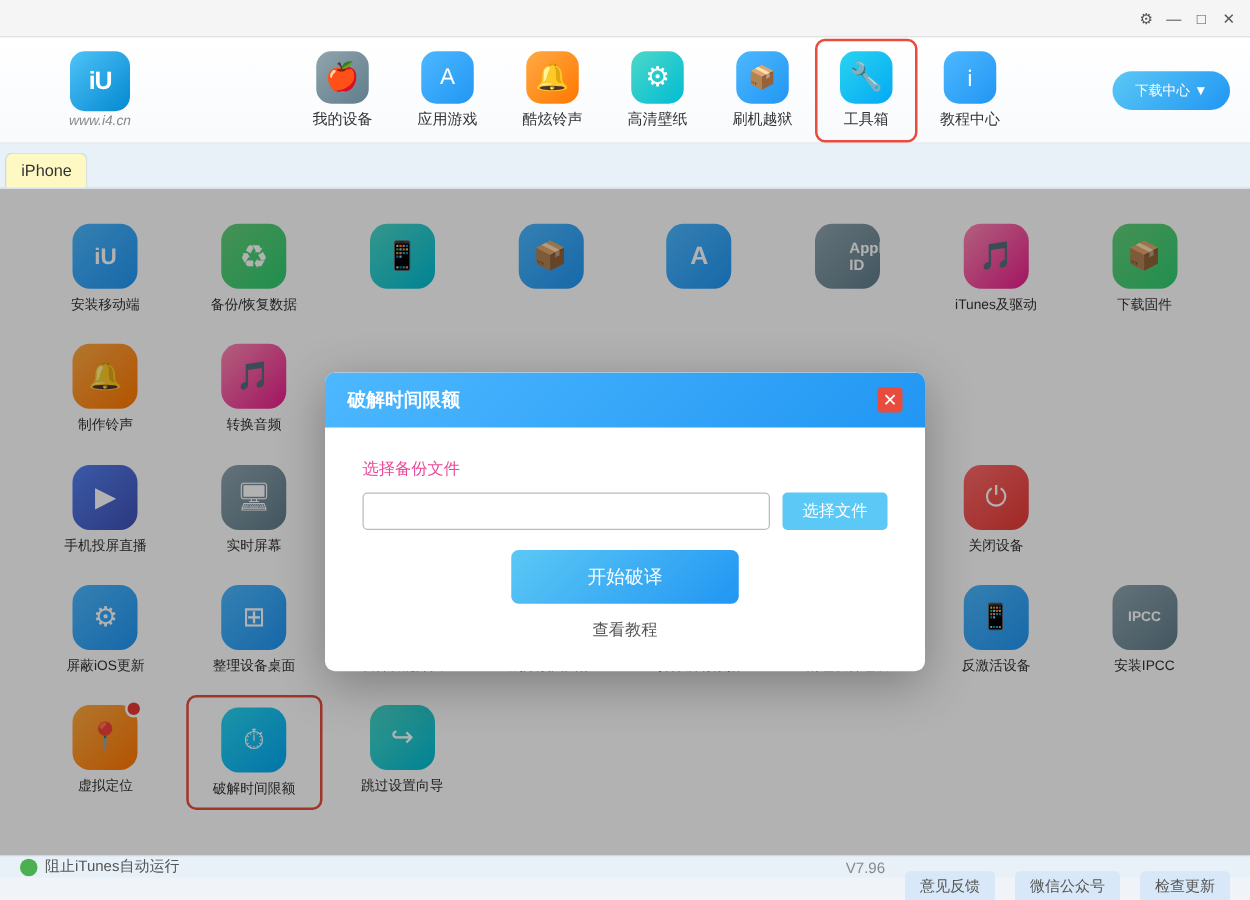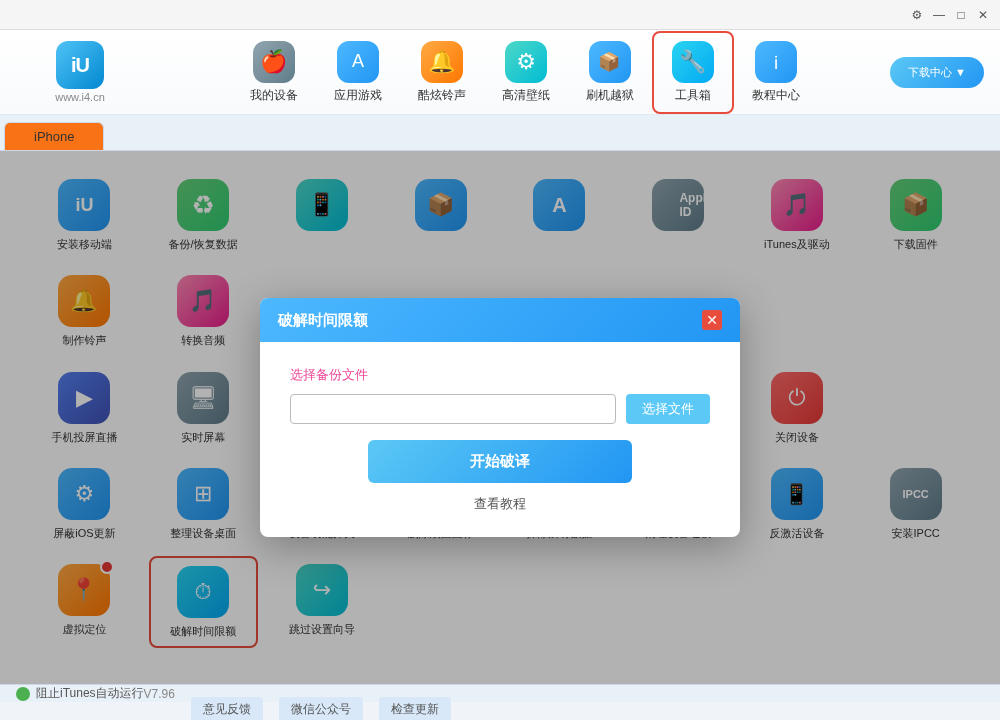--- a/index.html
+++ b/index.html
@@ -47,21 +47,21 @@
       flex-shrink: 0;
     }
     .logo-icon {
       width: 48px; height: 48px;
       background: linear-gradient(135deg, #4fc3f7, #0288d1);
       border-radius: 12px;
       display: flex; align-items: center; justify-content: center;
       color: #fff; font-size: 24px; font-weight: bold;
       margin-bottom: 2px;
     }
-    .logo-text { font-size: 11px; color: #888; }
+    .logo-text { font-size: 11px; color: #888; font-style: italic; }
 
     .nav-items {
       display: flex;
       flex: 1;
       align-items: center;
       justify-content: center;
       gap: 0;
     }
     .nav-item {
       display: flex;
@@ -95,22 +95,22 @@
     
     .tab-bar {
       height: 36px;
       background: #e8f0f8;
       display: flex;
       align-items: flex-end;
       padding-left: 4px;
       border-bottom: 1px solid #ccd8e8;
     }
     .tab {
-      padding: 6px 29px;
-      background: #f97316;
+      padding: 6px 12px;
+      background: #fef9c3;
       border-radius: 6px 6px 0 0;
       font-size: 13px;
       color: #333;
       cursor: pointer;
       border: 1px solid #ccd8e8;
       border-bottom: none;
     }
 
     
     .main-content {
@@ -146,21 +146,21 @@
       text-align: left;
       line-height: 1.3;
     }
 
     
     .status-bar {
       height: 18px;
       background: #e8f0f8;
       display: flex;
       align-items: center;
-      justify-content: flex-start;
+      justify-content: space-between;
       padding: 1px 16px;
       border-top: 1px solid #ccd8e8;
     }
     .status-left { font-size: 12px; color: #555; display: flex; align-items: center; gap: 6px; }
     .status-btn {
       font-size: 12px; color: #555;
       background: #d8e8f8; border: none; border-radius: 4px;
       padding: 4px 12px; cursor: pointer; margin-top: 32px;
     }
     .version-text { font-size: 12px; color: #888; }
@@ -247,22 +247,21 @@
       gap: 12px;
     }
     .start-btn {
       background: linear-gradient(135deg, #5bc8f5, #2196f3);
       color: #fff;
       border: none;
       border-radius: 6px;
       padding: 12px 60px;
       font-size: 15px;
       cursor: pointer;
-      width: 264px;
-      font-weight: bold;
+      width: 182px;
     }
     .tutorial-link {
       font-size: 13px;
       color: #555;
       cursor: pointer;
     }
 
     
     .bg-blue { background: linear-gradient(135deg, #4db8ff, #2196f3); }
     .bg-green { background: linear-gradient(135deg, #66d07a, #2ecc71); }

